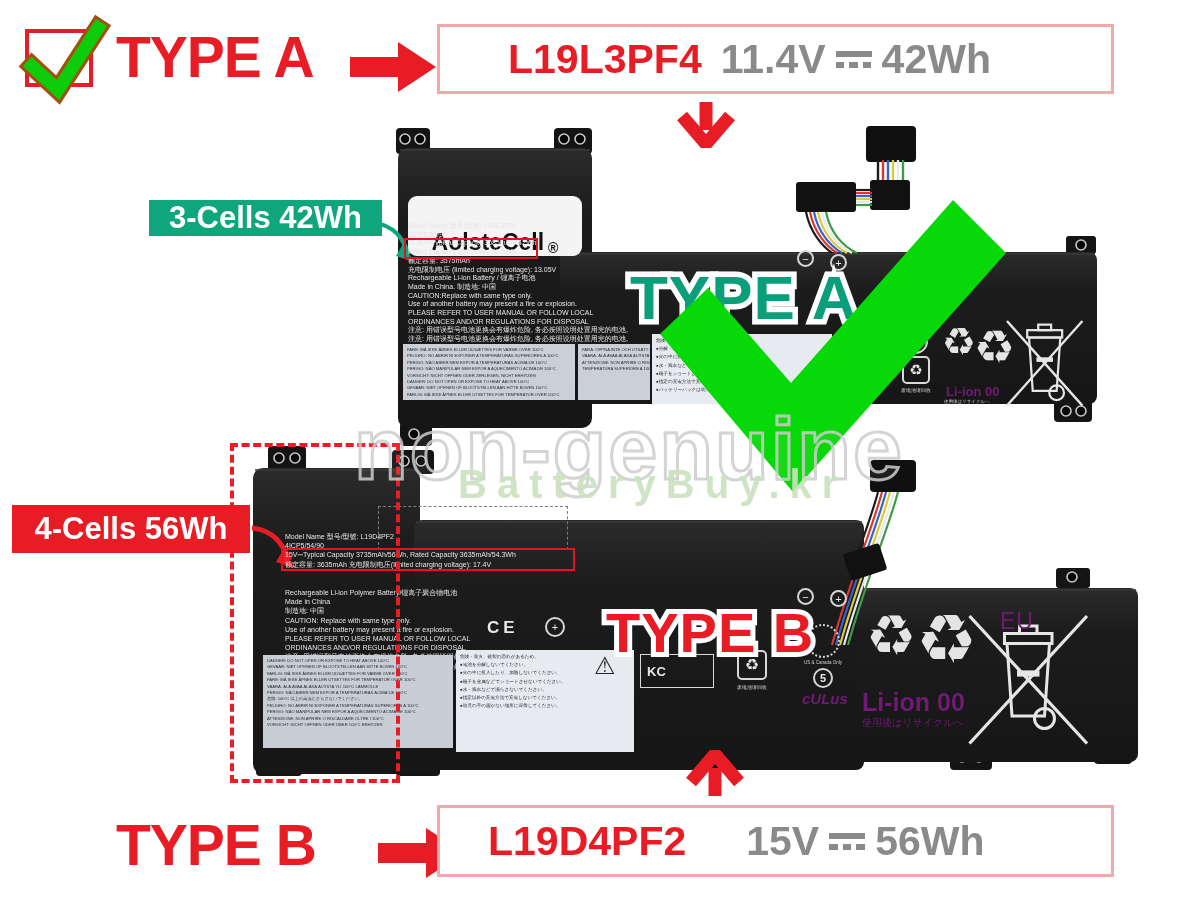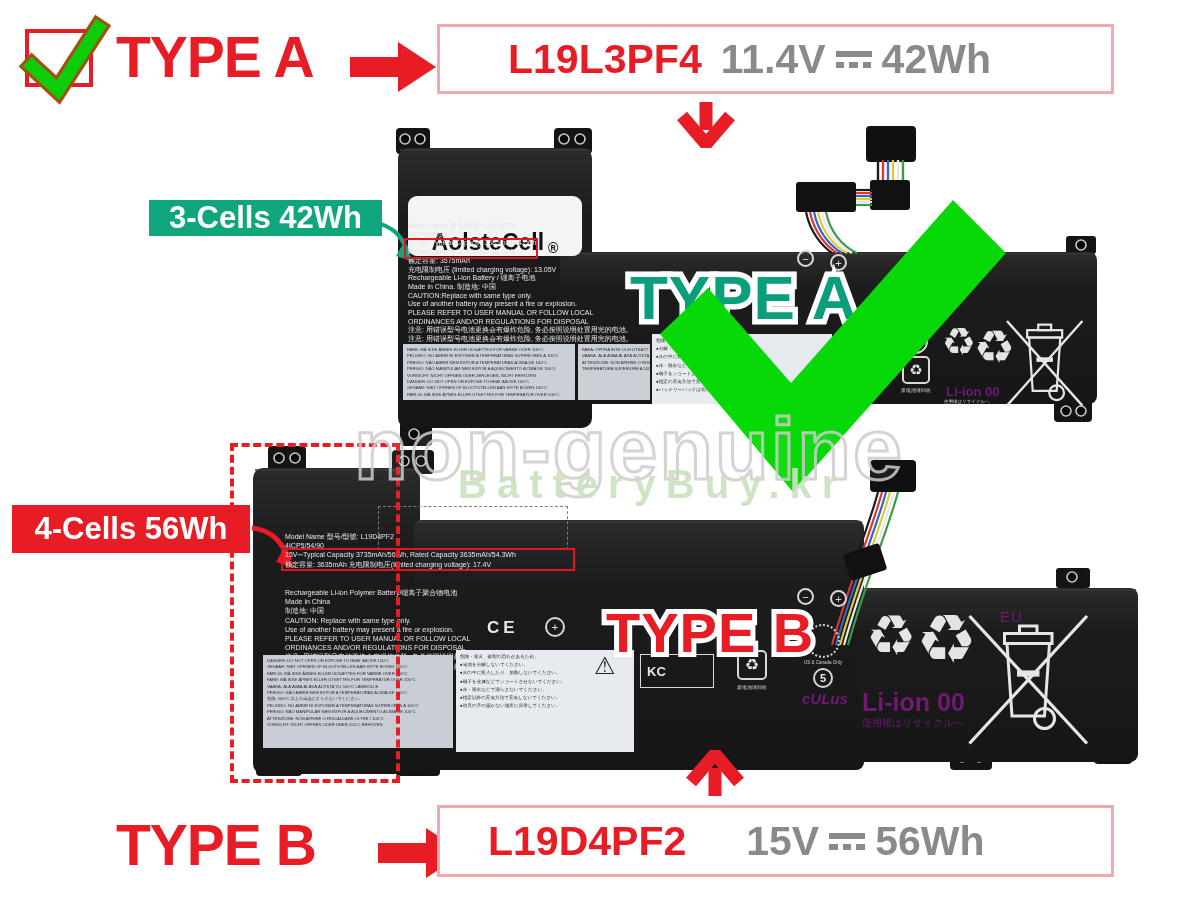--- a/index.html
+++ b/index.html
@@ -323,21 +323,21 @@
 
   <div class="abs z2" style="left:806px;top:624px;width:34px;height:34px;border:2px dotted #cfcfcf;border-radius:50%;box-sizing:border-box;"></div>
   <div class="abs z2 tiny-cap" style="left:794px;top:660px;width:58px;font-size:4.5px;">US &amp; Canada Only</div>
   <div class="abs z2 circ" style="left:813px;top:668px;width:20px;height:20px;font-size:11px;font-weight:bold;">5</div>
   <div class="abs z2 wicon" style="left:802px;top:690px;font-size:15px;font-weight:bold;font-style:italic;">cULus</div>
 
   <span class="abs z2 rcy" style="left:866px;top:608px;font-size:56px;">♻</span>
   <span class="abs z2 rcy" style="left:916px;top:606px;font-size:68px;">♻</span>
   <div class="abs z2 wicon" style="left:862px;top:688px;font-size:25px;font-weight:bold;">Li-ion 00</div>
   <div class="abs z2 wicon" style="left:862px;top:716px;font-size:10px;">使用後はリサイクルへ</div>
-  <div class="abs z2 wicon" style="left:1000px;top:608px;font-size:15px;letter-spacing:1px;">EU</div>
+  <div class="abs z2 wicon" style="left:1000px;top:608px;font-size:23px;letter-spacing:1px;">EU</div>
 
   <div class="ol-wrap ol-b z3" style="left:606px;top:600px;width:240px;height:60px;">
     <span class="back">TYPE B</span>
     <span class="front">TYPE B</span>
   </div>
 
   <svg class="abs z4" style="left:0;top:0;" width="1200" height="900" viewBox="0 0 1200 900">
     <polygon points="660,334 708,288 791,383 953,200 1006,253 793,492" fill="#07d807"></polygon>
   </svg>
 

